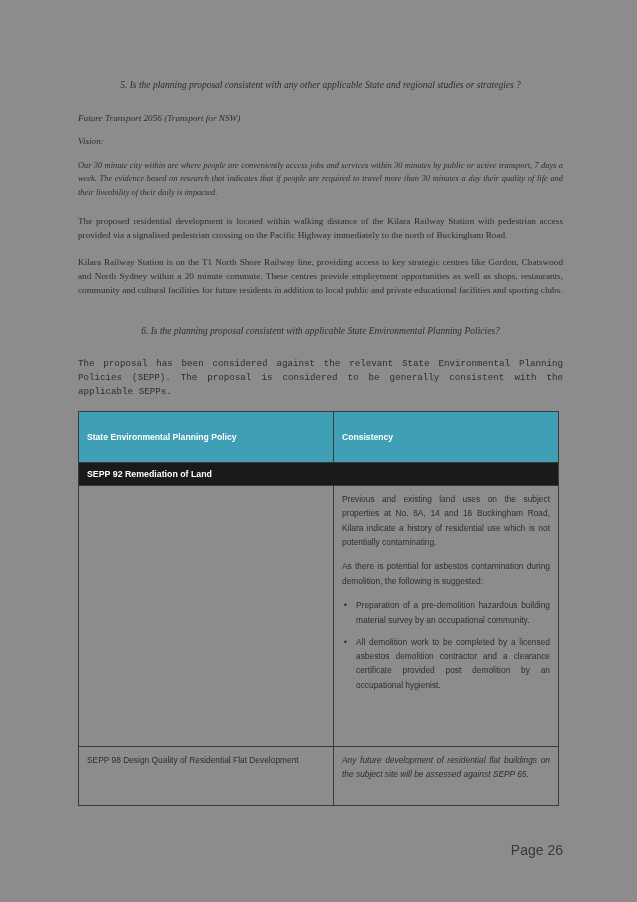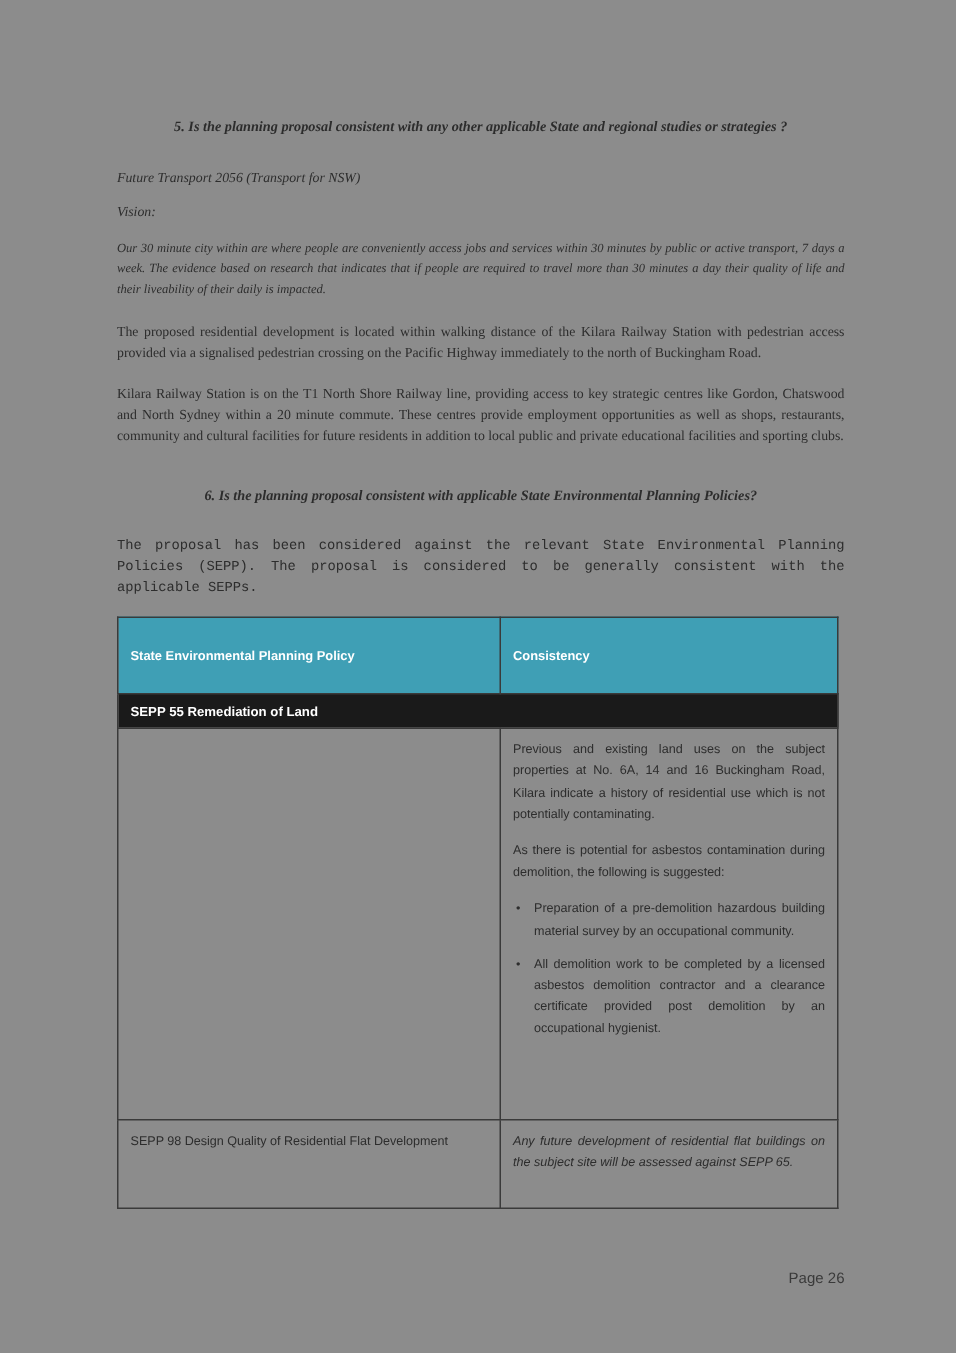--- a/index.html
+++ b/index.html
@@ -15,21 +15,21 @@
   }
   .page {
     position: relative;
     width: 637px;
     height: 902px;
     box-sizing: border-box;
     padding: 78px 74px 40px 78px;
   }
   .q-heading {
     font-size: 9.5px;
-    font-weight: bold;
+    font-weight: normal;
     font-style: italic;
     color: #2c2c2c;
     line-height: 1.55;
     text-align: center;
     margin: 0 0 20px 0;
     padding: 0 14px;
   }
   .q-heading.second {
     margin-top: 26px;
     margin-bottom: 18px;
@@ -123,21 +123,21 @@
     left: -12px;
     top: 0;
   }
   .tall { height: 248px; }
   .short { height: 46px; }
   .footer {
     position: absolute;
     right: 74px;
     bottom: 44px;
     font-family: "Liberation Sans", sans-serif;
-    font-size: 10px;
+    font-size: 14px;
     color: #3a3a3a;
   }
 </style>
 </head>
 <body>
 
 <div class="page">
 
   <div class="q-heading">5. Is the planning proposal consistent with any other applicable State and regional studies or strategies ?</div>
 
@@ -161,21 +161,21 @@
       <col class="col-b">
     </colgroup>
     <thead>
       <tr>
         <th>State Environmental Planning Policy</th>
         <th>Consistency</th>
       </tr>
     </thead>
     <tbody>
       <tr>
-        <td class="rowhead" colspan="2">SEPP 55 Remediation of Land</td>
+        <td class="rowhead" colspan="2">SEPP 92 Remediation of Land</td>
       </tr>
       <tr>
         <td class="cell tall"></td>
         <td class="cell tall">
           <p>Previous and existing land uses on the subject properties at No. 6A, 14 and 16 Buckingham Road, Kilara indicate a history of residential use which is not potentially contaminating.</p>
           <p>As there is potential for asbestos contamination during demolition, the following is suggested:</p>
           <ul>
             <li>Preparation of a pre-demolition hazardous building material survey by an occupational community.</li>
             <li>All demolition work to be completed by a licensed asbestos demolition contractor and a clearance certificate provided post demolition by an occupational hygienist.</li>
           </ul>

